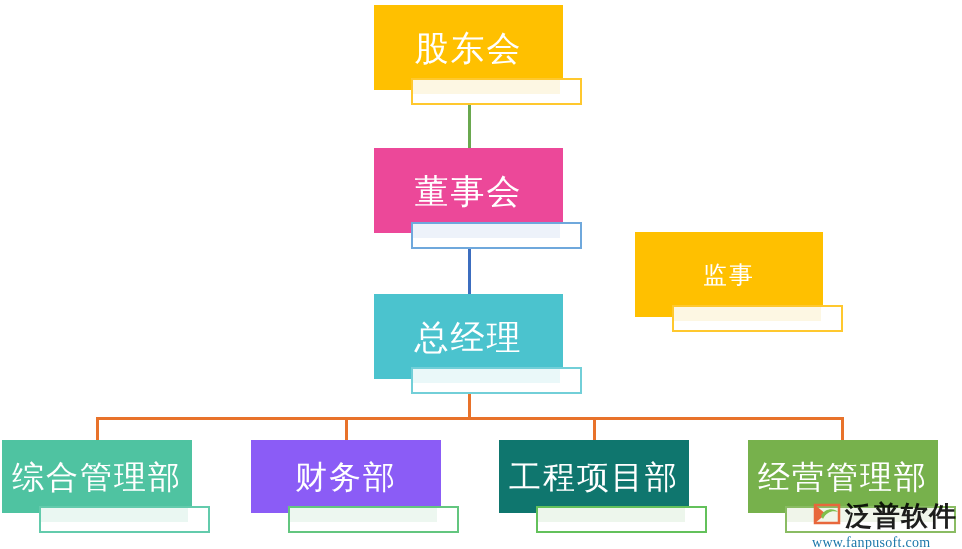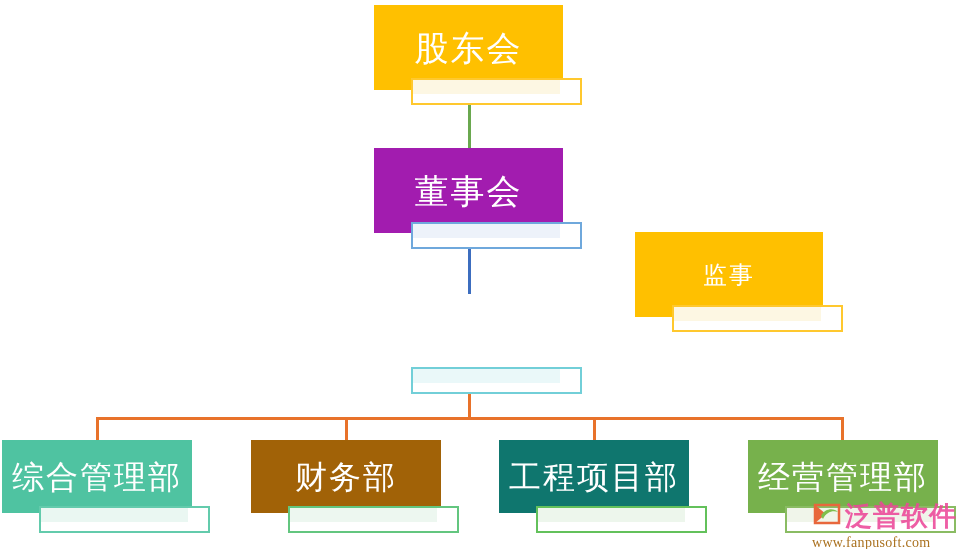--- a/index.html
+++ b/index.html
@@ -57,29 +57,29 @@
   }
 
   
   #watermark {
     position: absolute;
     pointer-events: none;
   }
   #watermark-brand {
     font-size: 27px;
     font-weight: bold;
-    color: #ec4899;
+    color: #000000;
     letter-spacing: 1px;
     line-height: 1;
     white-space: nowrap;
     opacity: 0.88;
   }
   #watermark-url {
     font-size: 14px;
-    color: #a16207;
+    color: #0369a1;
     letter-spacing: 0.3px;
     line-height: 1;
     margin-top: 4px;
     white-space: nowrap;
     opacity: 0.9;
     font-family: "Liberation Serif", serif;
   }
   .wm-row {
     display: flex;
     align-items: center;
@@ -108,50 +108,53 @@
   <div id="node-layer">
       <div class="node" style="left: 374px; top: 5px; width: 208px; height: 100px;">
         <div class="node-main" style="left: 0px; top: 0px; width: 189px; height: 85px; background: rgb(255, 192, 0); font-size: 34px;">
           <span>股东会</span>
         </div>
         <div class="node-sub" style="left: 37px; top: 73px; width: 171px; height: 27px; border-color: rgb(255, 200, 46);">
           <div class="node-sub-fill" style="background: rgb(253, 247, 227);"></div>
         </div>
       </div>
       <div class="node" style="left: 374px; top: 148px; width: 208px; height: 101px;">
-        <div class="node-main" style="left: 0px; top: 0px; width: 189px; height: 85px; background: #a21caf; font-size: 34px;">
+        <div class="node-main" style="left: 0px; top: 0px; width: 189px; height: 85px; background: #ec4899; font-size: 34px;">
           <span>董事会</span>
         </div>
         <div class="node-sub" style="left: 37px; top: 74px; width: 171px; height: 27px; border-color: rgb(111, 168, 220);">
           <div class="node-sub-fill" style="background: rgb(237, 242, 250);"></div>
         </div>
       </div>
       <div class="node" style="left: 635px; top: 232px; width: 208px; height: 100px;">
         <div class="node-main" style="left: 0px; top: 0px; width: 188px; height: 85px; background: rgb(255, 192, 0); font-size: 24px;">
           <span>监事</span>
         </div>
         <div class="node-sub" style="left: 37px; top: 73px; width: 171px; height: 27px; border-color: rgb(255, 200, 46);">
           <div class="node-sub-fill" style="background: rgb(253, 247, 227);"></div>
         </div>
       </div>
       <div class="node" style="left: 374px; top: 294px; width: 208px; height: 100px;">
+        <div class="node-main" style="left: 0px; top: 0px; width: 189px; height: 85px; background: rgb(75, 195, 206); font-size: 34px;">
+          <span>总经理</span>
+        </div>
         <div class="node-sub" style="left: 37px; top: 73px; width: 171px; height: 27px; border-color: rgb(114, 207, 216);">
           <div class="node-sub-fill" style="background: rgb(234, 248, 249);"></div>
         </div>
       </div>
       <div class="node" style="left: 2px; top: 440px; width: 208px; height: 93px;">
         <div class="node-main" style="left: 0px; top: 0px; width: 190px; height: 73px; background: rgb(79, 195, 161); font-size: 32px;">
           <span>综合管理部</span>
         </div>
         <div class="node-sub" style="left: 37px; top: 66px; width: 171px; height: 27px; border-color: rgb(99, 203, 172);">
           <div class="node-sub-fill" style="background: rgb(234, 247, 242);"></div>
         </div>
       </div>
       <div class="node" style="left: 251px; top: 440px; width: 208px; height: 93px;">
-        <div class="node-main" style="left: 0px; top: 0px; width: 190px; height: 73px; background: #a16207; font-size: 32px; font-family: Liberation Serif, serif;">
+        <div class="node-main" style="left: 0px; top: 0px; width: 190px; height: 73px; background: #8b5cf6; font-size: 32px; font-family: Liberation Serif, serif;">
           <span>财务部</span>
         </div>
         <div class="node-sub" style="left: 37px; top: 66px; width: 171px; height: 27px; border-color: rgb(99, 198, 127);">
           <div class="node-sub-fill" style="background: rgb(237, 247, 240);"></div>
         </div>
       </div>
       <div class="node" style="left: 499px; top: 440px; width: 208px; height: 93px;">
         <div class="node-main" style="left: 0px; top: 0px; width: 190px; height: 73px; background: #0f766e; font-size: 32px;">
           <span>工程项目部</span>
         </div>

